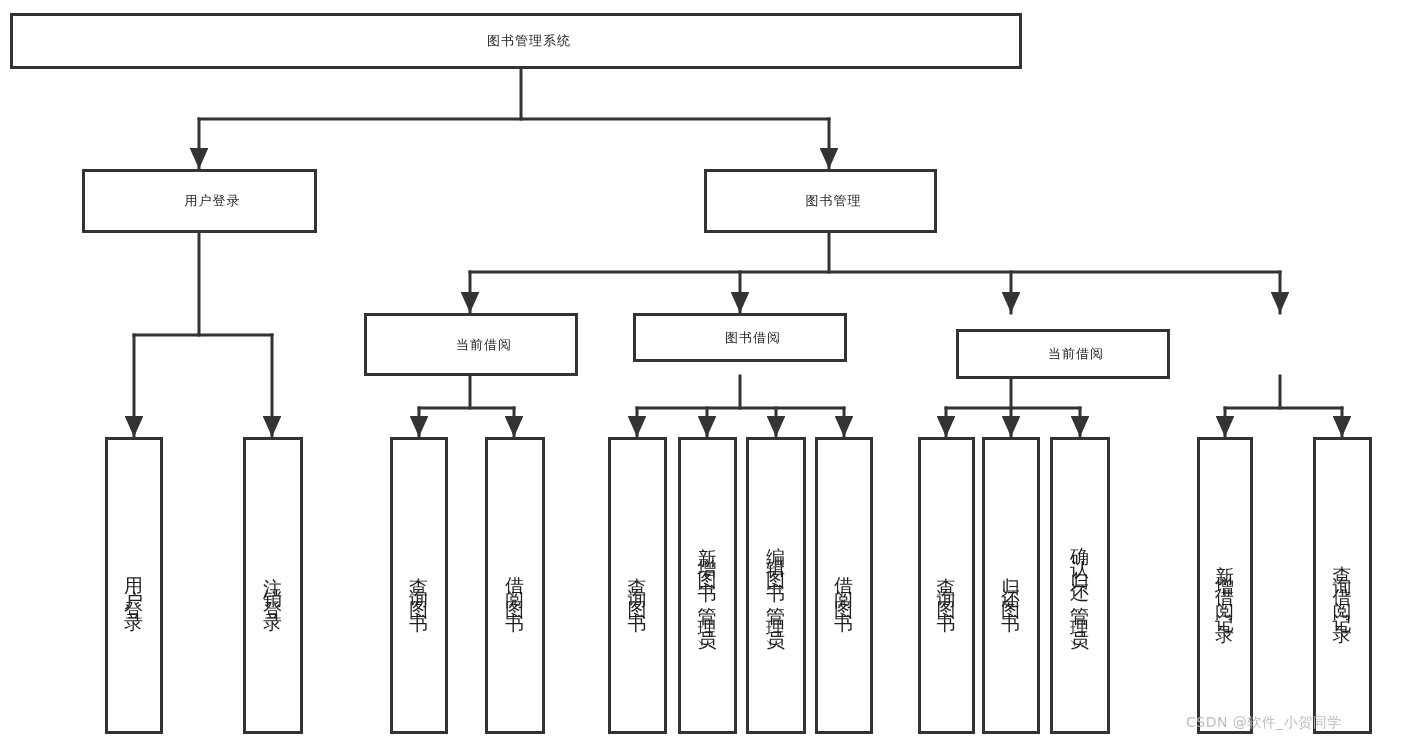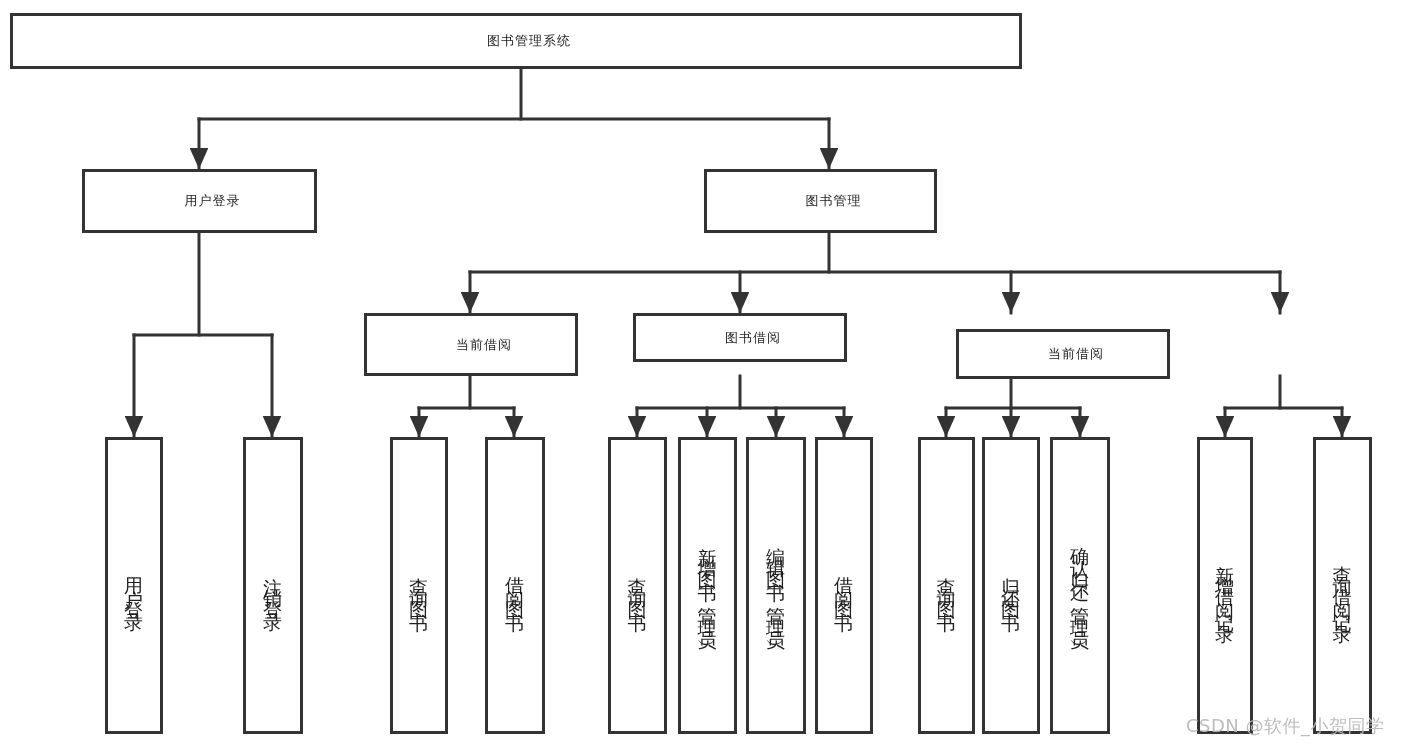--- a/index.html
+++ b/index.html
@@ -50,21 +50,21 @@
   .vbox .vtext {
     writing-mode: vertical-rl;
     text-orientation: mixed;
     letter-spacing: 12px;
     line-height: 1;
   }
   .watermark {
     position: absolute;
     left: 1186px;
     top: 714px;
-    font-size: 18px;
+    font-size: 14px;
     color: rgba(185, 185, 185, 0.95);
     letter-spacing: 0.5px;
     white-space: nowrap;
     z-index: 5;
   }
 </style>
 </head>
 <body>
 
 <div id="canvas">

